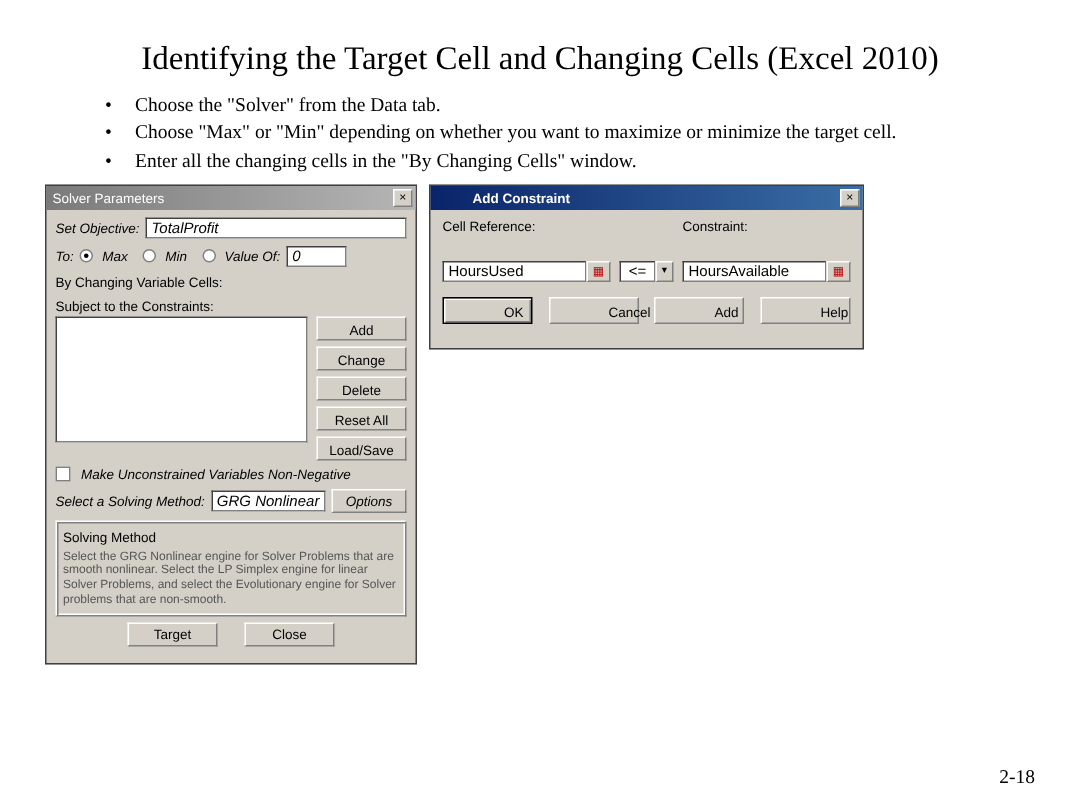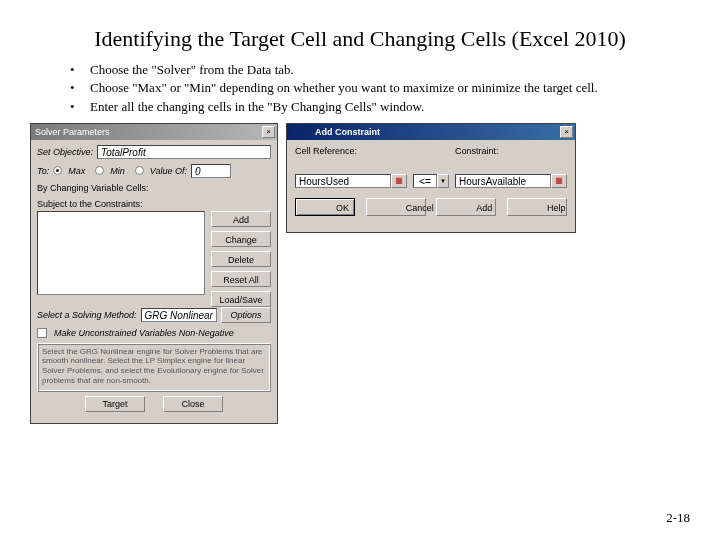--- a/index.html
+++ b/index.html
@@ -103,30 +103,31 @@
           <div class="listbox"></div>
           <div class="col-btns">
             <div class="btn">Add</div>
             <div class="btn">Change</div>
             <div class="btn">Delete</div>
             <div class="btn">Reset All</div>
             <div class="btn">Load/Save</div>
           </div>
         </div>
       </div>
+      <div class="row" style="margin-top:4px">
+        <span class="chk"></span>
+        <label>Make Unconstrained Variables Non-Negative</label>
+      </div>
       <div class="row">
         <span class="lbl">Select a Solving Method:</span>
         <div class="field" style="flex:1">GRG Nonlinear</div>
         <div class="btn" style="width:50px">Options</div>
       </div>
-      <div class="row" style="margin-top:4px">
-        <span class="chk"></span>
-        <label>Make Unconstrained Variables Non-Negative</label>
-      </div>
       <div class="groove" style="margin-top:4px">
+        <div class="fieldset-label" style="padding:2px 4px 0">Solving Method</div>
         <div class="method-desc">Select the GRG Nonlinear engine for Solver Problems that are smooth nonlinear. Select the LP Simplex engine for linear Solver Problems, and select the Evolutionary engine for Solver problems that are non-smooth.</div>
       </div>
       <div class="foot">
         <div class="btn">Target</div>
         <div class="btn">Close</div>
       </div>
     </div>
   </div>
 
   <div class="dlg addc">

